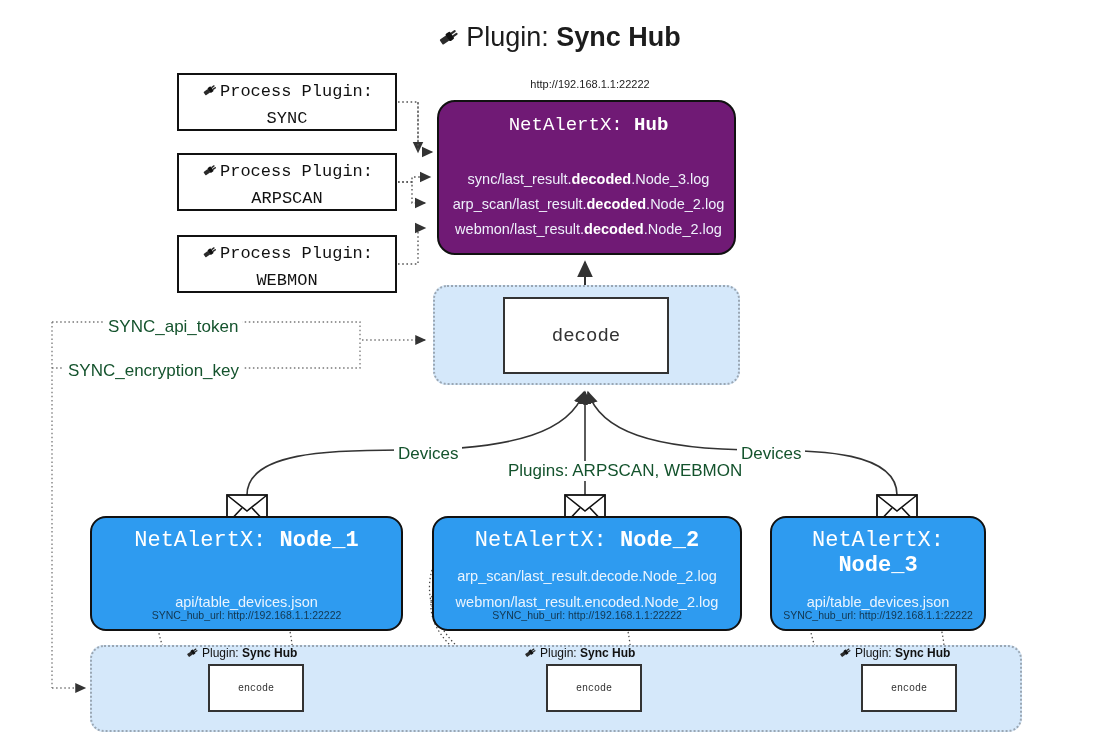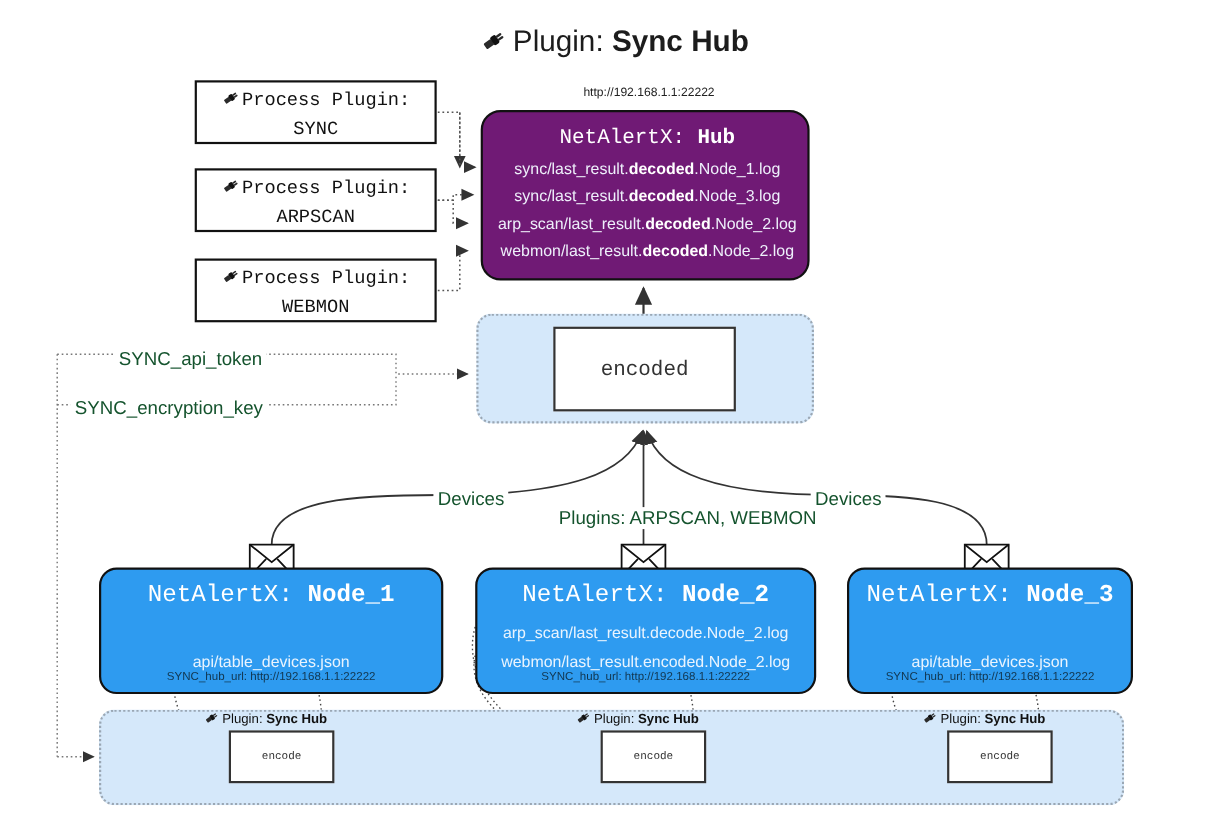--- a/index.html
+++ b/index.html
@@ -46,21 +46,21 @@
     font-family:"Liberation Mono","DejaVu Sans Mono",monospace;color:#333;}
   .decode-box{left:503px;top:297px;width:166px;height:77px;font-size:19px;}
   .encode-box{width:96px;height:48px;font-size:10px;top:664px;}
   .encode-1{left:208px;} .encode-2{left:546px;} .encode-3{left:861px;}
 
   
   .node{position:absolute;height:115px;background:#2e9bf0;border:2px solid #111;
     border-radius:16px;box-sizing:border-box;}
   .node-1{left:90px;top:516px;width:313px;}
   .node-2{left:432px;top:516px;width:310px;}
-  .node-3{left:770px;top:516px;width:260px;}
+  .node-3{left:770px;top:516px;width:216px;}
   .node-title{position:absolute;left:0;top:10px;width:100%;text-align:center;
     font-family:"Liberation Mono","DejaVu Sans Mono",monospace;font-size:22px;color:#fff;}
   .node-title b{font-weight:bold;}
   .node-line{position:absolute;left:0;width:100%;text-align:center;font-size:14.5px;
     color:#eaf4fe;white-space:nowrap;}
   .node-foot{position:absolute;left:0;bottom:8px;width:100%;text-align:center;
     font-size:10.5px;color:#12364f;white-space:nowrap;} .nl-b{top:50px;} .nl-c{top:76px;}
 
   
   .wlabel{position:absolute;font-size:17px;color:#14532d;background:#fff;padding:0 4px;
@@ -182,28 +182,27 @@
               <rect x="10.2" y="8.0" width="5.4" height="8.0" rx="1.6" fill="#111"></rect>
               <rect x="15.2" y="9.6" width="5.2" height="2.0" rx="1" fill="#2b2b2b"></rect>
               <rect x="15.2" y="12.6" width="5.2" height="2.0" rx="1" fill="#2b2b2b"></rect>
             </g>
           </svg></span><span>Process Plugin:</span></div>
     <div class="l2">WEBMON</div>
   </div>
 
   <div class="hub">
     <div class="hub-title"><span>NetAlertX: </span><b>Hub</b></div>
-    <div class="hub-line hub-l0"><span>sync/last_result.</span><b>decoded</b><span>.Node_1.log</span></div>
     <div class="hub-line hub-l1"><span>sync/last_result.</span><b>decoded</b><span>.Node_3.log</span></div>
     <div class="hub-line hub-l2"><span>arp_scan/last_result.</span><b>decoded</b><span>.Node_2.log</span></div>
     <div class="hub-line hub-l3"><span>webmon/last_result.</span><b>decoded</b><span>.Node_2.log</span></div>
   </div>
 
   <div class="panel panel-decode"></div>
-  <div class="wbox decode-box">encoded</div>
+  <div class="wbox decode-box">decode</div>
 
   <div class="wlabel" style="left:104px;top:317px;">SYNC_api_token</div>
   <div class="wlabel" style="left:64px;top:361px;">SYNC_encryption_key</div>
 
   <div class="wlabel" style="left:394px;top:444px;">Devices</div>
   <div class="wlabel" style="left:737px;top:444px;">Devices</div>
   <div class="wlabel" style="left:504px;top:461px;">Plugins: ARPSCAN, WEBMON</div>
 
   <div class="env" style="left:226px;top:494px;">
     <svg width="42" height="31" viewBox="0 0 42 31">

